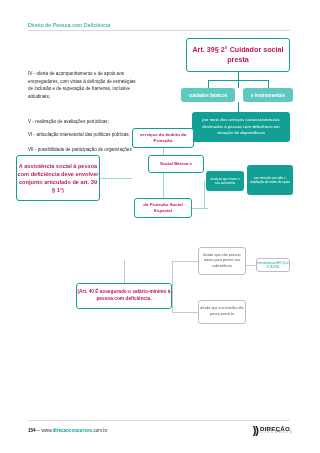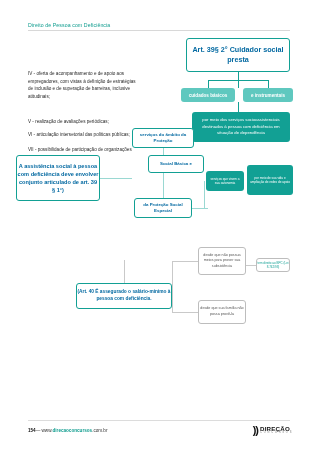--- a/index.html
+++ b/index.html
@@ -47,21 +47,21 @@
   .foot-logo .t1 { font-size:6.2px; font-weight:700; color:#111; letter-spacing:.2px;}
   .foot-logo .t2 { font-size:2.6px; color:#777; letter-spacing:.55px;}
 
   
   .node { position:absolute; display:flex; align-items:center; justify-content:center;
           text-align:center; border-radius:3px; }
   .node span { display:block; }
 
   .n-teal  { background:#12a094; color:#ffffff; }
   .n-tealL { background:#5fc8bf; color:#ffffff; }
-  .n-white { background:#ffffff; color:#0369a1; border:0.8px solid #12a094; }
+  .n-white { background:#ffffff; color:#be185d; border:0.8px solid #12a094; }
   .n-grayb { background:#ffffff; color:#555; border:0.8px solid #bdbdbd; }
 
   .line { position:absolute; background:#12a094; }
   .line-l { position:absolute; background:#9ad8d2; }
   .line-g { position:absolute; background:#c9c9c9; }
 
   
   #top-box { left:186px; top:38px; width:104px; height:34px; }
   #top-box span { font-size:7.2px; font-weight:700; line-height:1.35; }
 

